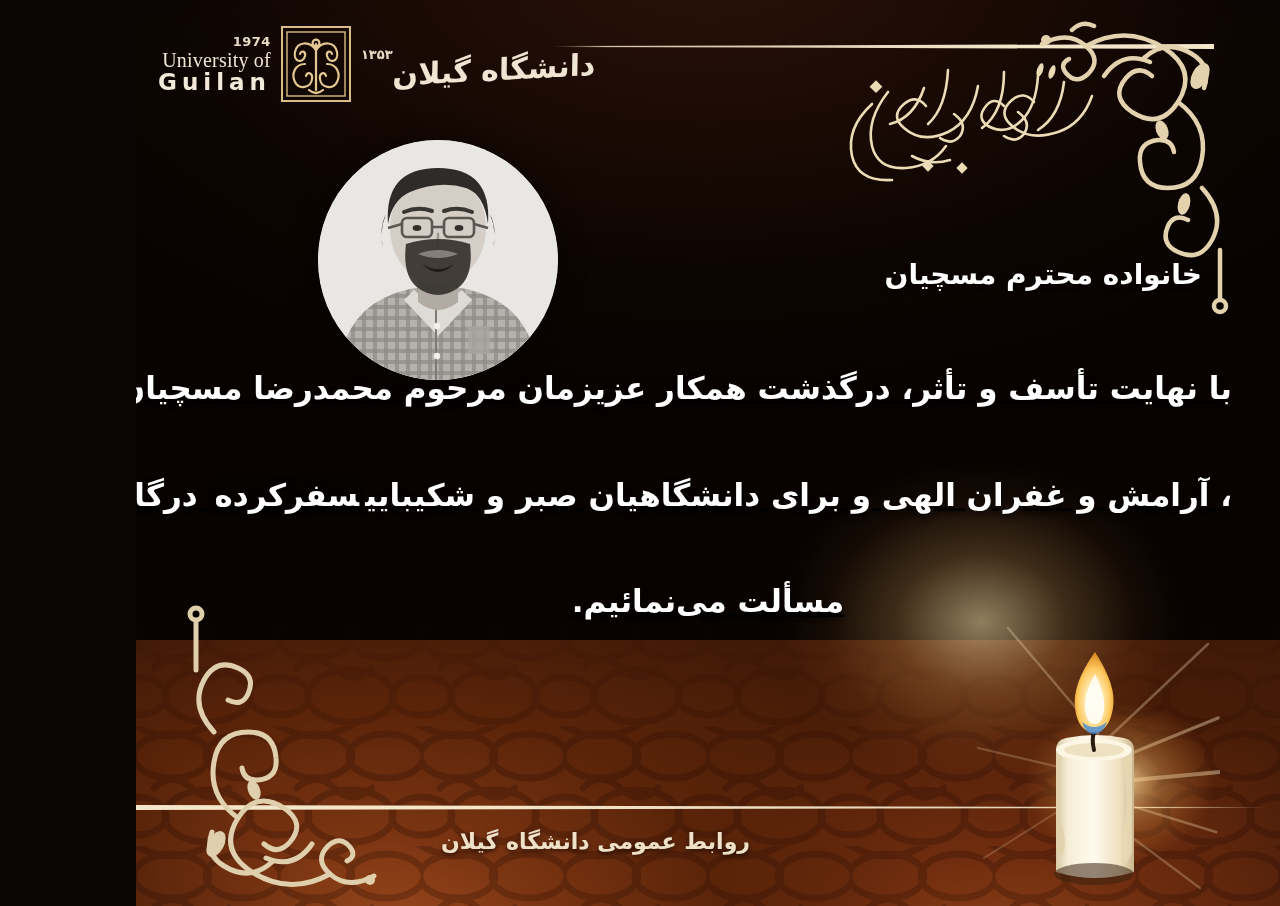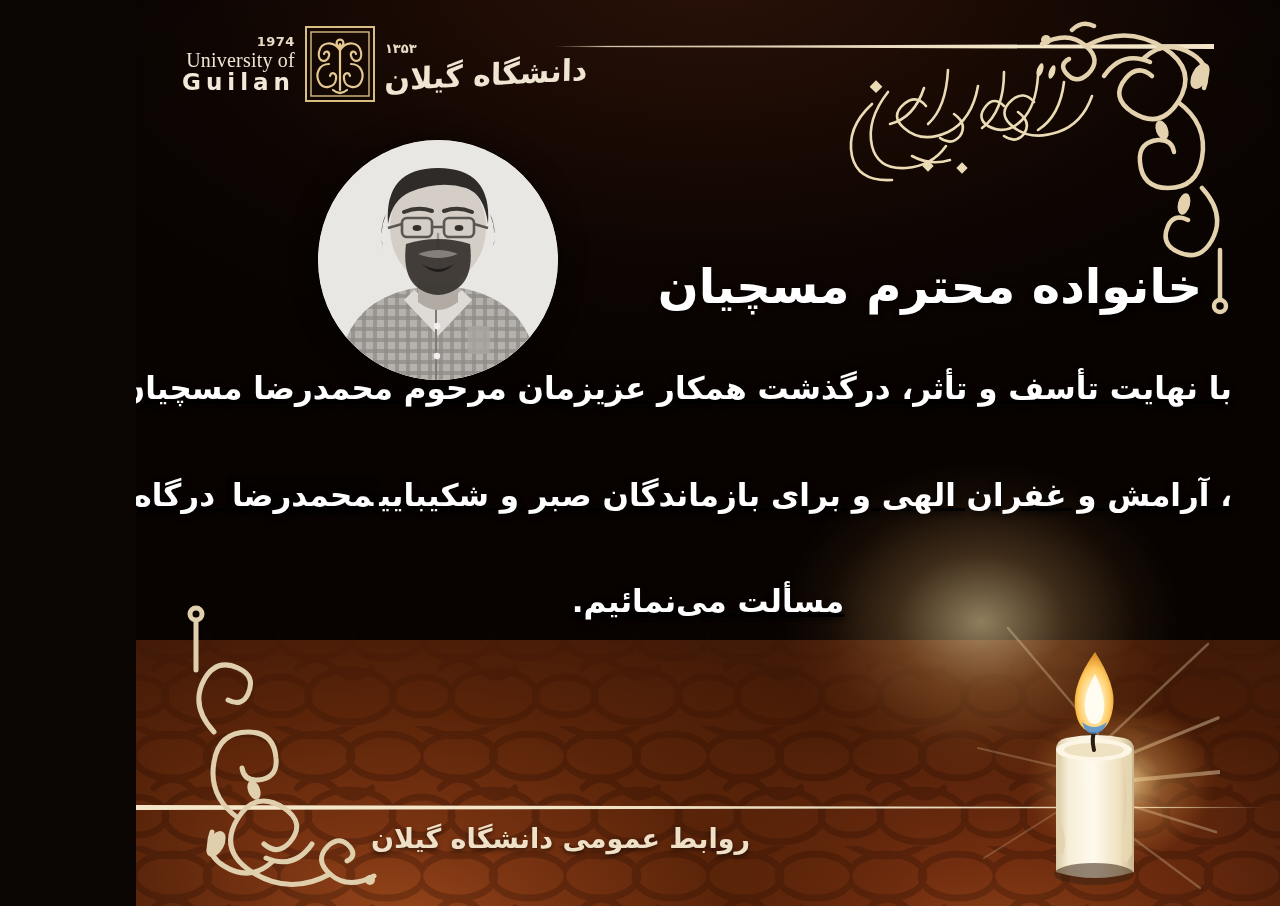--- a/index.html
+++ b/index.html
@@ -63,25 +63,25 @@
     line-height:1;color:#efe2cc;
   }
   .logo-year{
     font-size:13px;font-weight:700;letter-spacing:.5px;
     color:#e9dcc4;margin-bottom:2px;
   }
   .logo-uni{
     font-size:20px;font-weight:400;letter-spacing:.2px;color:#f0e5d2;font-family:Liberation Serif, serif;
   }
   .logo-guilan{
-    font-size:23px;font-weight:700;letter-spacing:5px;color:#f3e9d8;margin-top:1px;margin-left:24px;
+    font-size:23px;font-weight:700;letter-spacing:5px;color:#f3e9d8;margin-top:1px;
   }
   .emblem{width:74px;height:80px;flex:0 0 auto;}
   .logo-fa{
-    display:flex;flex-direction:column;align-items:flex-start;color:#e9dcc4;
+    display:flex;flex-direction:row;align-items:flex-start;color:#e9dcc4;
   }
   .logo-fa-year{font-size:13px;font-weight:700;letter-spacing:.5px;margin-bottom:-4px;}
   .logo-fa-name{
     font-size:30px;font-weight:700;color:#f0e5d2;
     transform:skewX(-4deg) rotate(-3deg);
     transform-origin:right center;
     white-space:nowrap;
   }
 
   
@@ -107,21 +107,21 @@
     position:absolute;left:182px;top:140px;width:240px;height:240px;
     border-radius:50%;overflow:hidden;
     background:#d8d6d2;
     box-shadow:0 0 26px rgba(0,0,0,.55);
   }
   .portrait svg{display:block;width:100%;height:100%;}
 
   
   .headline{
     position:absolute;right:78px;top:258px;
-    font-size:48px;font-weight:700;color:#fff;
+    font-size:28px;font-weight:700;color:#fff;
     letter-spacing:-.5px;
     text-shadow:0 2px 6px rgba(0,0,0,.7);
     white-space:nowrap;
   }
   .body-lines{
     position:absolute;left:0;right:0;top:372px;
     padding:0 48px;
     text-align:center;
     text-decoration:underline;
   }
@@ -135,21 +135,21 @@
   }
   .b-line:last-child{margin-bottom:12px;}
   .b-line.last{text-align:center;}
   .hl-box{
     background:rgba(0,0,0,.22);
     padding:2px 6px;border-radius:2px;
   }
 
   .footer{
     position:absolute;right:530px;bottom:52px;
-    font-size:27px;font-weight:700;color:#efe1c8;
+    font-size:22px;font-weight:700;color:#efe1c8;
     text-shadow:0 2px 5px rgba(0,0,0,.6);
     white-space:nowrap;
   }
 
   
   .candle{position:absolute;right:60px;bottom:-6px;width:250px;height:290px;}
   .candle svg{display:block;width:100%;height:100%;}
 </style>
 </head>
 <body>
@@ -335,21 +335,21 @@
         <path d="M100 114 q20 -8 40 0 q-20 8 -40 0 z" fill="#c9c2ba" opacity=".5"></path>
         <path d="M104 124 q16 10 32 0 q-16 16 -32 0 z" fill="#1f1c19"></path>
       </g>
     </svg>
   </div>
 
   <div class="headline">خانواده محترم مسچیان</div>
 
   <div class="body-lines">
     <div class="b-line">با نهایت تأسف و تأثر، درگذشت همکار عزیزمان مرحوم محمدرضا مسچیان را</div>
-    <div class="b-line"><span>، آرامش و غفران الهی و برای بازماندگان صبر و شکیبایی</span><span class="hl-box">محمدرضا</span> <span>درگاه آن عزیز</span></div>
+    <div class="b-line"><span>، آرامش و غفران الهی و برای دانشگاهیان صبر و شکیبایی</span><span class="hl-box">سفرکرده</span> <span>درگاه آن عزیز</span></div>
     <div class="b-line last">مسألت می‌نمائیم.</div>
   </div>
 
   <div class="footer">روابط عمومی دانشگاه گیلان</div>
 
   <div class="candle">
     <svg viewBox="0 0 250 290" xmlns="http://www.w3.org/2000/svg">
       <defs>
         <linearGradient id="wax" x1="0" y1="0" x2="1" y2="0">
           <stop offset="0" stop-color="#d9c9a4"></stop>

